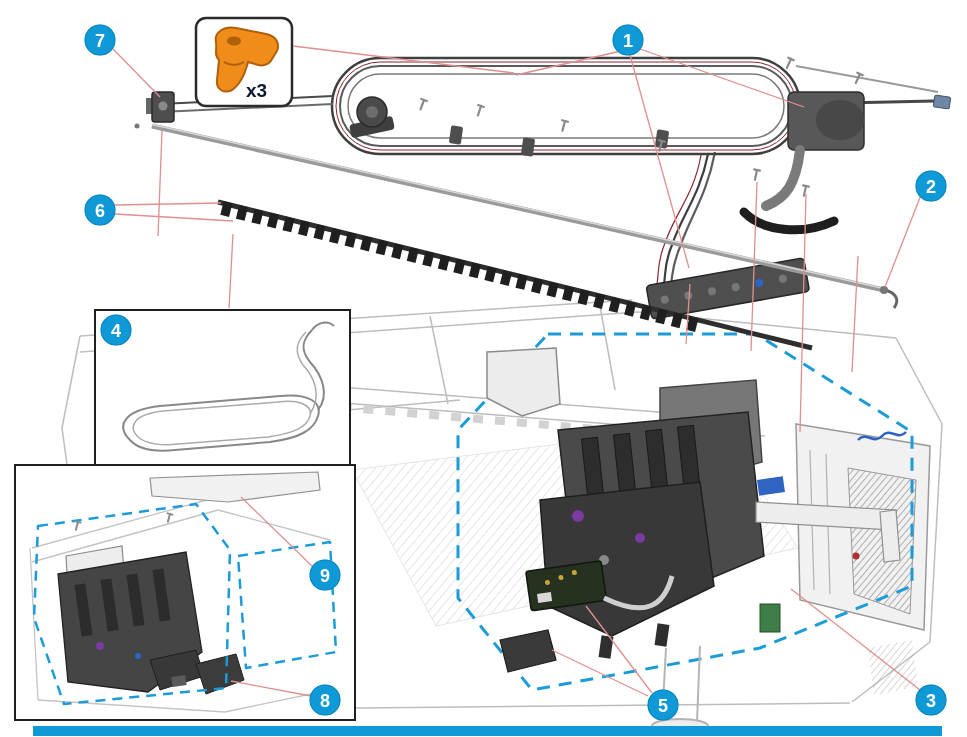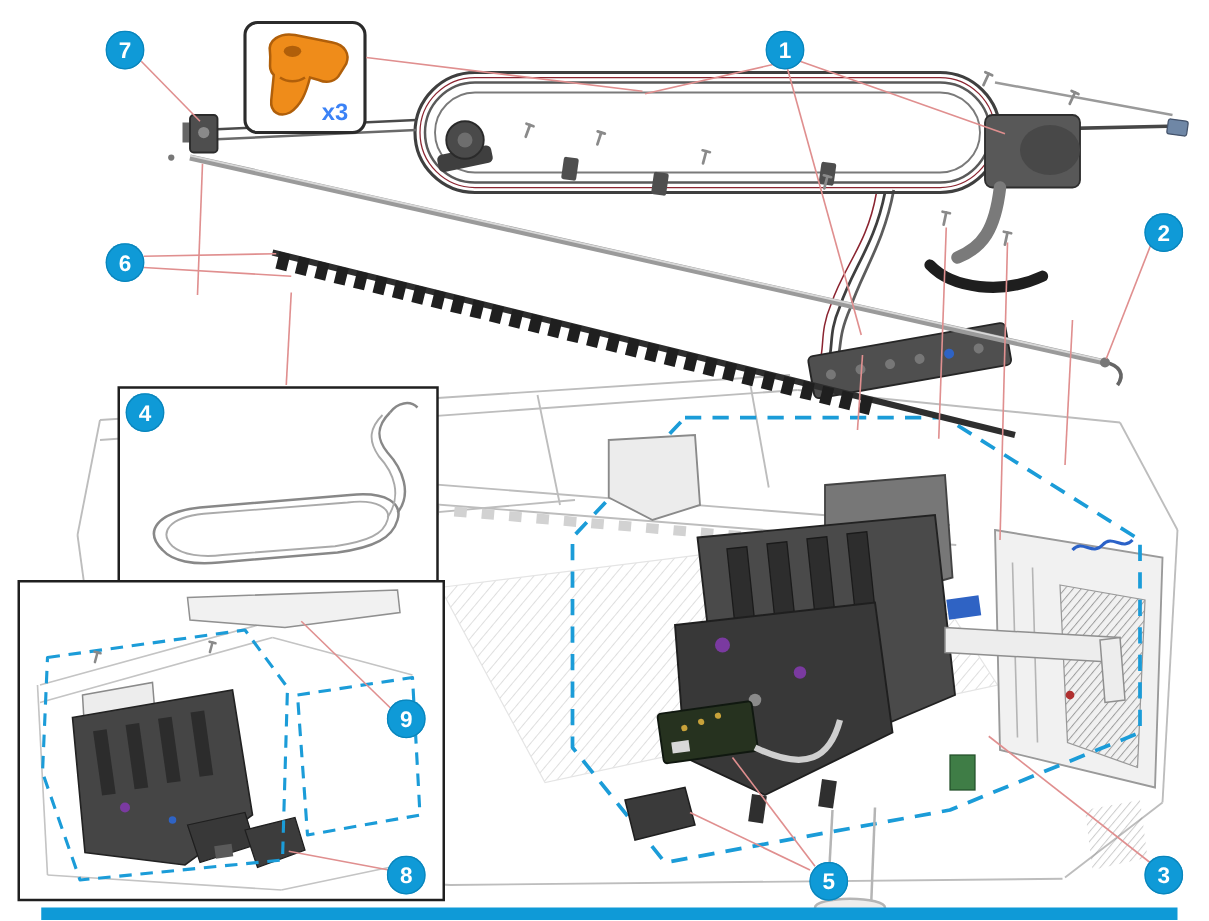--- a/index.html
+++ b/index.html
@@ -13,21 +13,21 @@
     display:flex; align-items:center; justify-content:center;
     transform:translate(-50%,-50%); line-height:1;
     box-shadow:0 0 0 1px #0b85bb inset;
   }
   .co-1{left:628px;top:40px} .co-2{left:931px;top:186px} .co-3{left:931px;top:700px}
   .co-4{left:116px;top:330px} .co-5{left:663px;top:705px} .co-6{left:100px;top:210px}
   .co-7{left:100px;top:40px} .co-8{left:325px;top:700px} .co-9{left:325px;top:575px}
 
   .qty-label {
     position:absolute; left:246px; top:80px; width:44px; height:22px;
-    text-align:center; font-weight:bold; font-size:19px; color:#3b82f6; line-height:22px;
+    text-align:left; font-weight:bold; font-size:19px; color:#0f172a; line-height:22px;
   }
   .footer-bar {
     position:absolute; left:33px; right:25px; bottom:1px; height:10px;
     background:#0f9ad7;
   }
 </style>
 </head>
 <body>
 
 <div class="stage">

